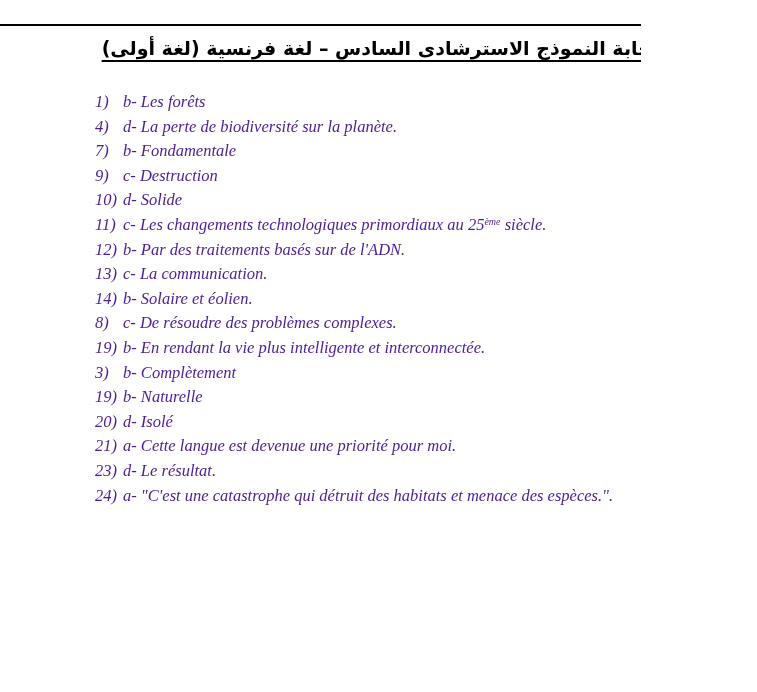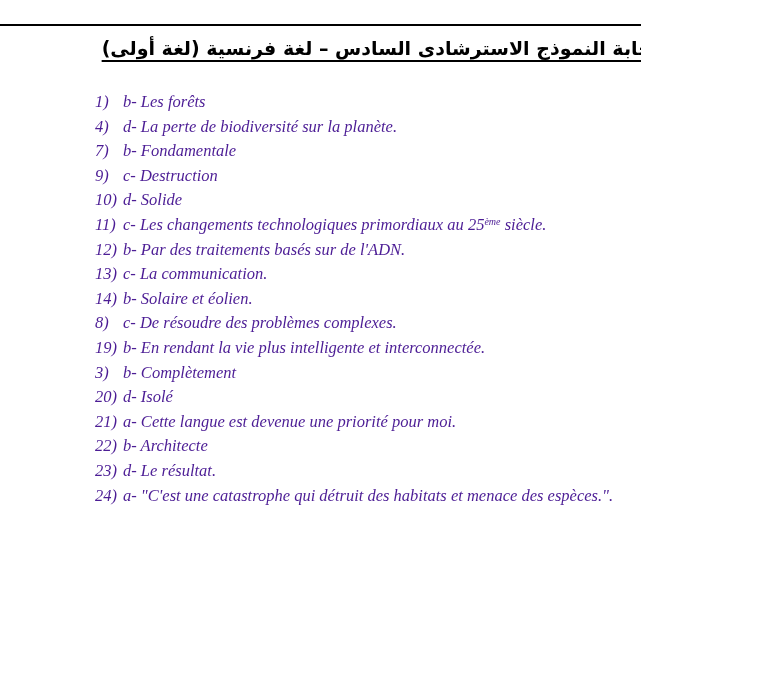--- a/index.html
+++ b/index.html
@@ -86,19 +86,19 @@
     <div class="row"><span class="num">7)</span><span class="txt">b- Fondamentale</span></div>
     <div class="row"><span class="num">9)</span><span class="txt">c- Destruction</span></div>
     <div class="row"><span class="num">10)</span><span class="txt">d- Solide</span></div>
     <div class="row"><span class="num">11)</span><span class="txt"><span>c- Les changements technologiques primordiaux au 25</span><sup class="sup">ème</sup><span> siècle.</span></span></div>
     <div class="row"><span class="num">12)</span><span class="txt">b- Par des traitements basés sur de l'ADN.</span></div>
     <div class="row"><span class="num">13)</span><span class="txt">c- La communication.</span></div>
     <div class="row"><span class="num">14)</span><span class="txt">b- Solaire et éolien.</span></div>
     <div class="row"><span class="num">8)</span><span class="txt">c- De résoudre des problèmes complexes.</span></div>
     <div class="row"><span class="num">19)</span><span class="txt">b- En rendant la vie plus intelligente et interconnectée.</span></div>
     <div class="row"><span class="num">3)</span><span class="txt">b- Complètement</span></div>
+    <div class="row"><span class="num">19)</span><span class="txt">b- Naturelle</span></div>
     <div class="row"><span class="num">20)</span><span class="txt">d- Isolé</span></div>
     <div class="row"><span class="num">21)</span><span class="txt">a- Cette langue est devenue une priorité pour moi.</span></div>
-    <div class="row"><span class="num">22)</span><span class="txt">b- Architecte</span></div>
     <div class="row"><span class="num">23)</span><span class="txt">d- Le résultat.</span></div>
     <div class="row"><span class="num">24)</span><span class="txt">a- "C'est une catastrophe qui détruit des habitats et menace des espèces.".</span></div>
   </div>
 </div>
 
 </body></html>

